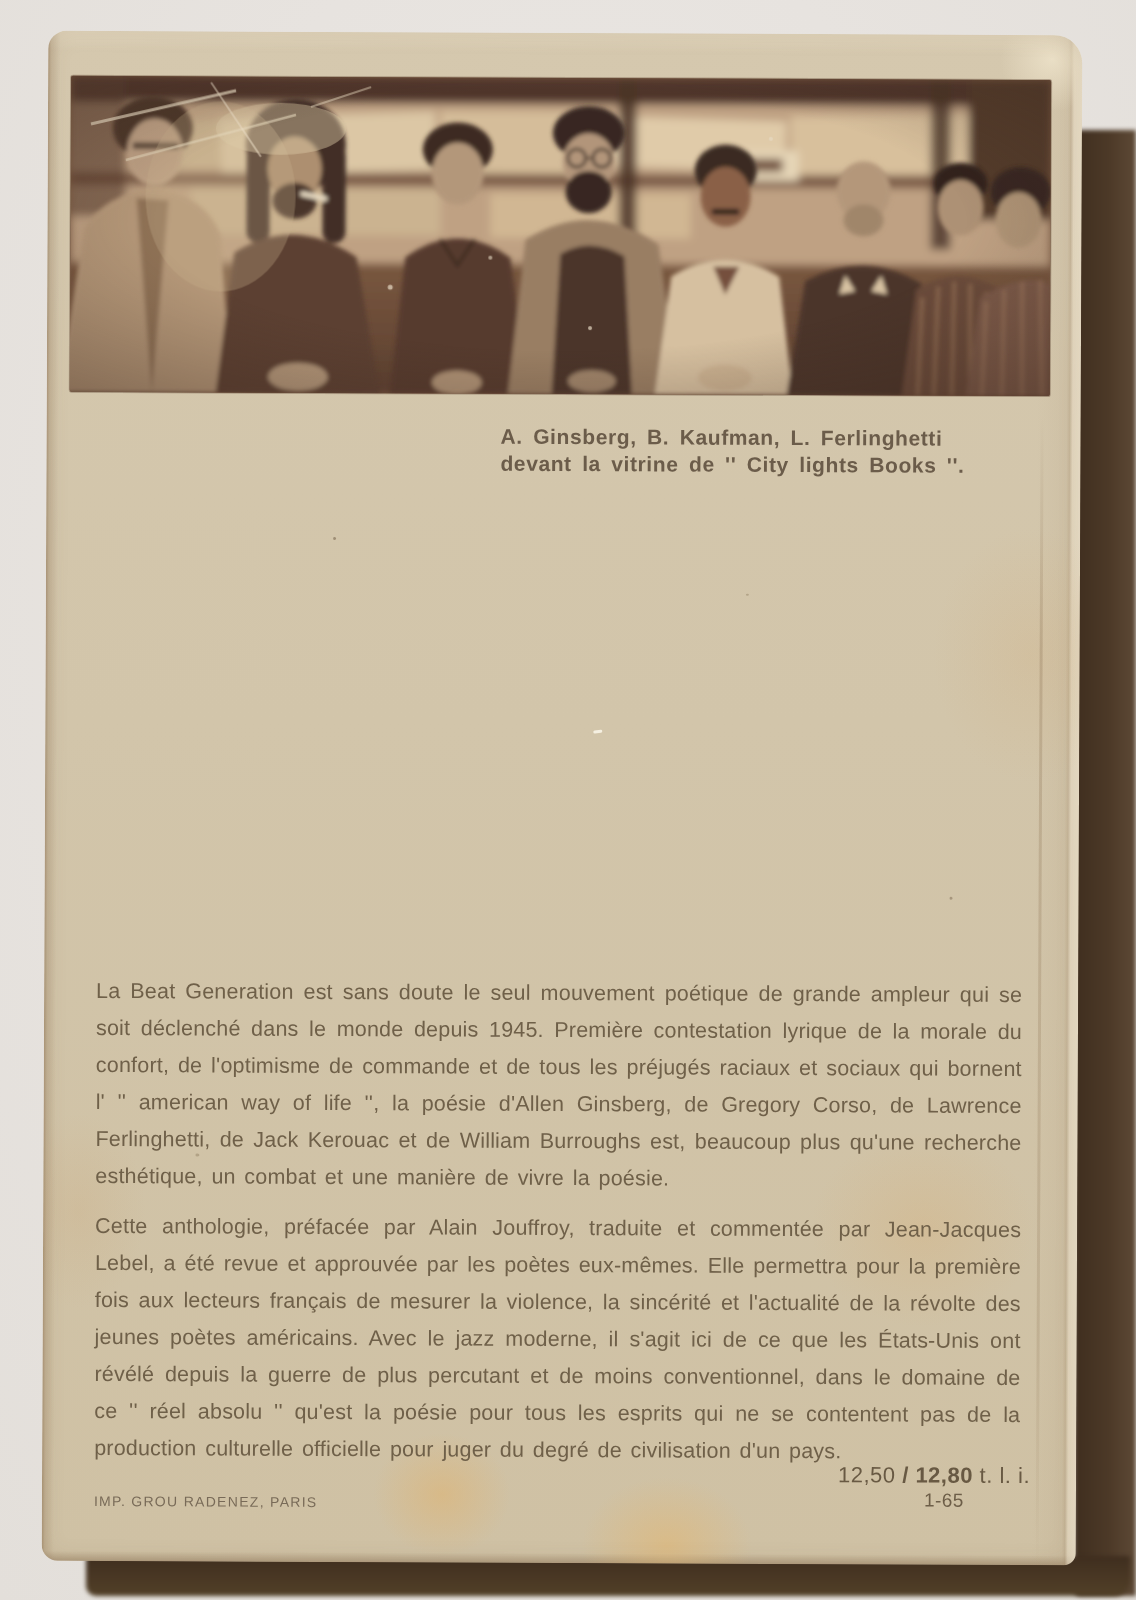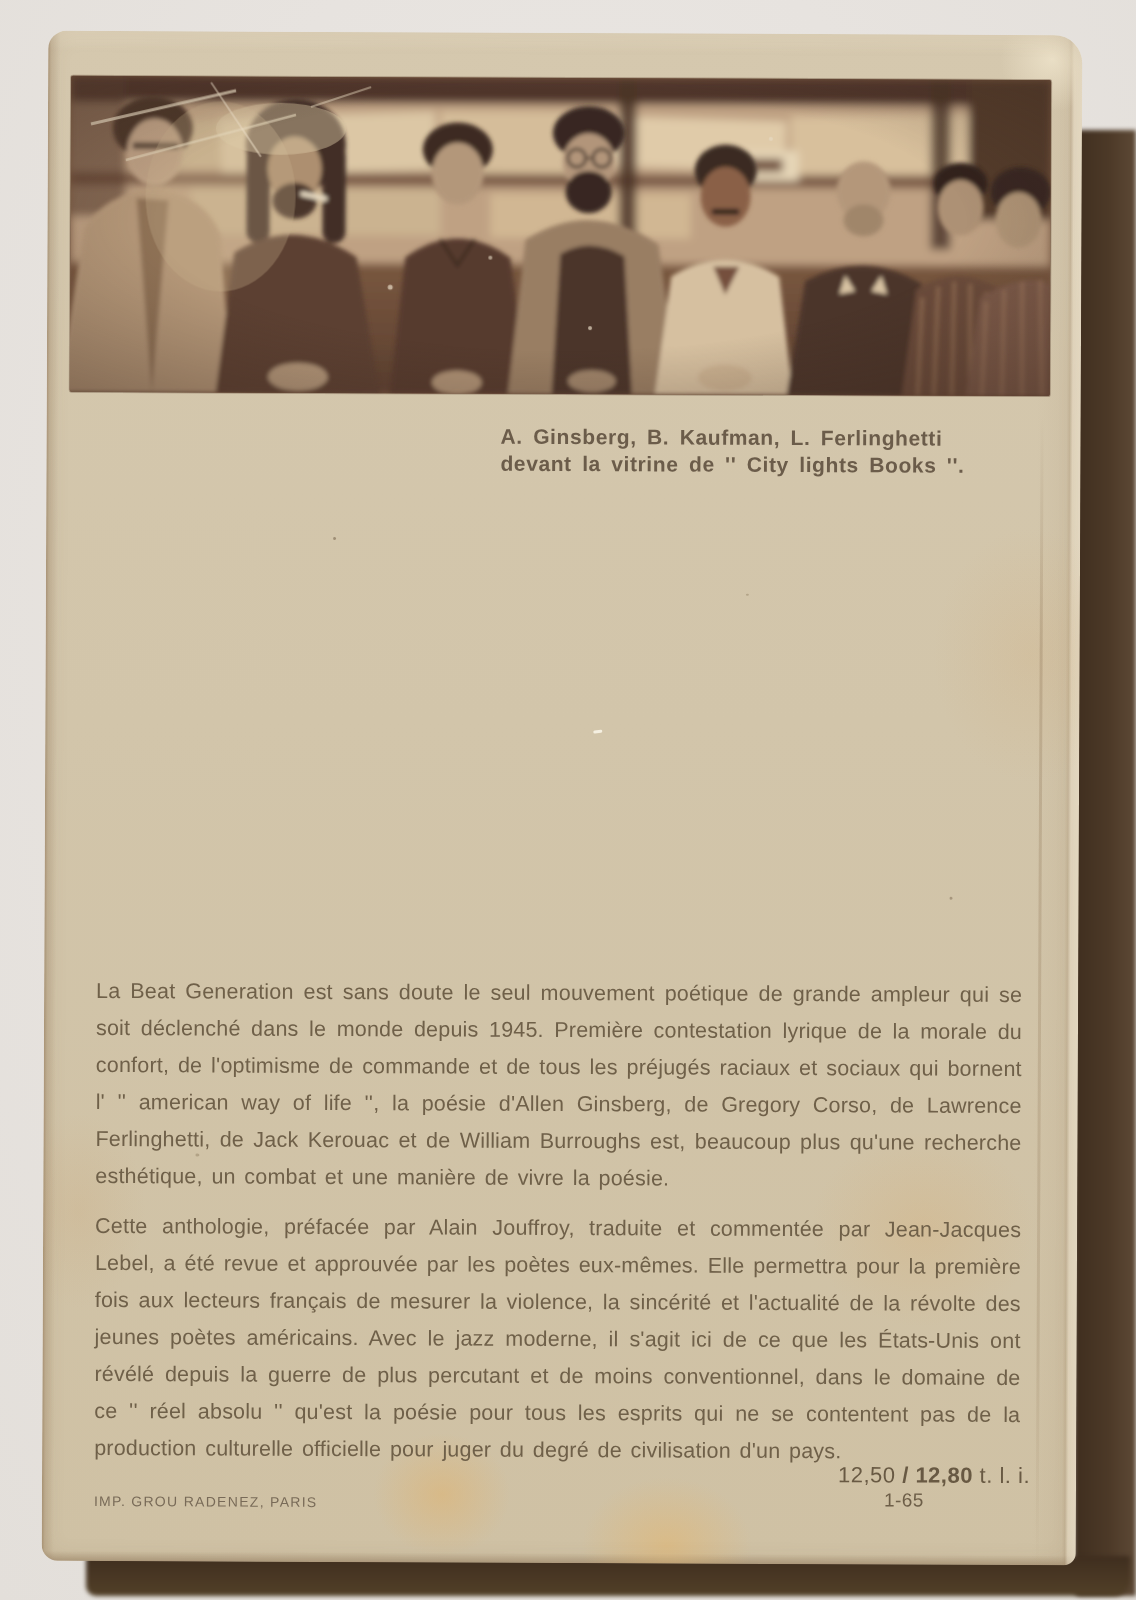--- a/index.html
+++ b/index.html
@@ -55,21 +55,21 @@
     text-align:justify;letter-spacing:0.2px;word-spacing:2.5px;
   }
   .body-text p{margin:0;}
   .body-text p + p{margin-top:13px;}
   .price{
     position:absolute;right:46px;top:1428px;
     font-size:22px;color:#685943;letter-spacing:0.5px;text-align:left;
   }
   .price .bold{font-weight:bold;}
   .edition-code{
-    position:absolute;left:842px;top:1455px;width:120px;
+    position:absolute;left:842px;top:1455px;width:120px;text-align:center;
     font-size:19px;color:#6d5e48;letter-spacing:0.5px;
   }
   .imprint{
     position:absolute;left:52px;top:1462px;
     font-size:14px;color:#6a5c4b;letter-spacing:1.3px;opacity:0.85;
   }
   .speck{position:absolute;border-radius:50%;}
   .speck.s1{left:287px;top:505px;width:3px;height:3px;background:rgba(96,76,54,0.45);}
   .speck.s2{left:548px;top:697px;width:9px;height:3px;border-radius:2px;background:rgba(252,247,235,0.85);transform:rotate(-8deg);}
   .speck.s3{left:905px;top:862px;width:3px;height:3px;background:rgba(96,76,54,0.38);}

